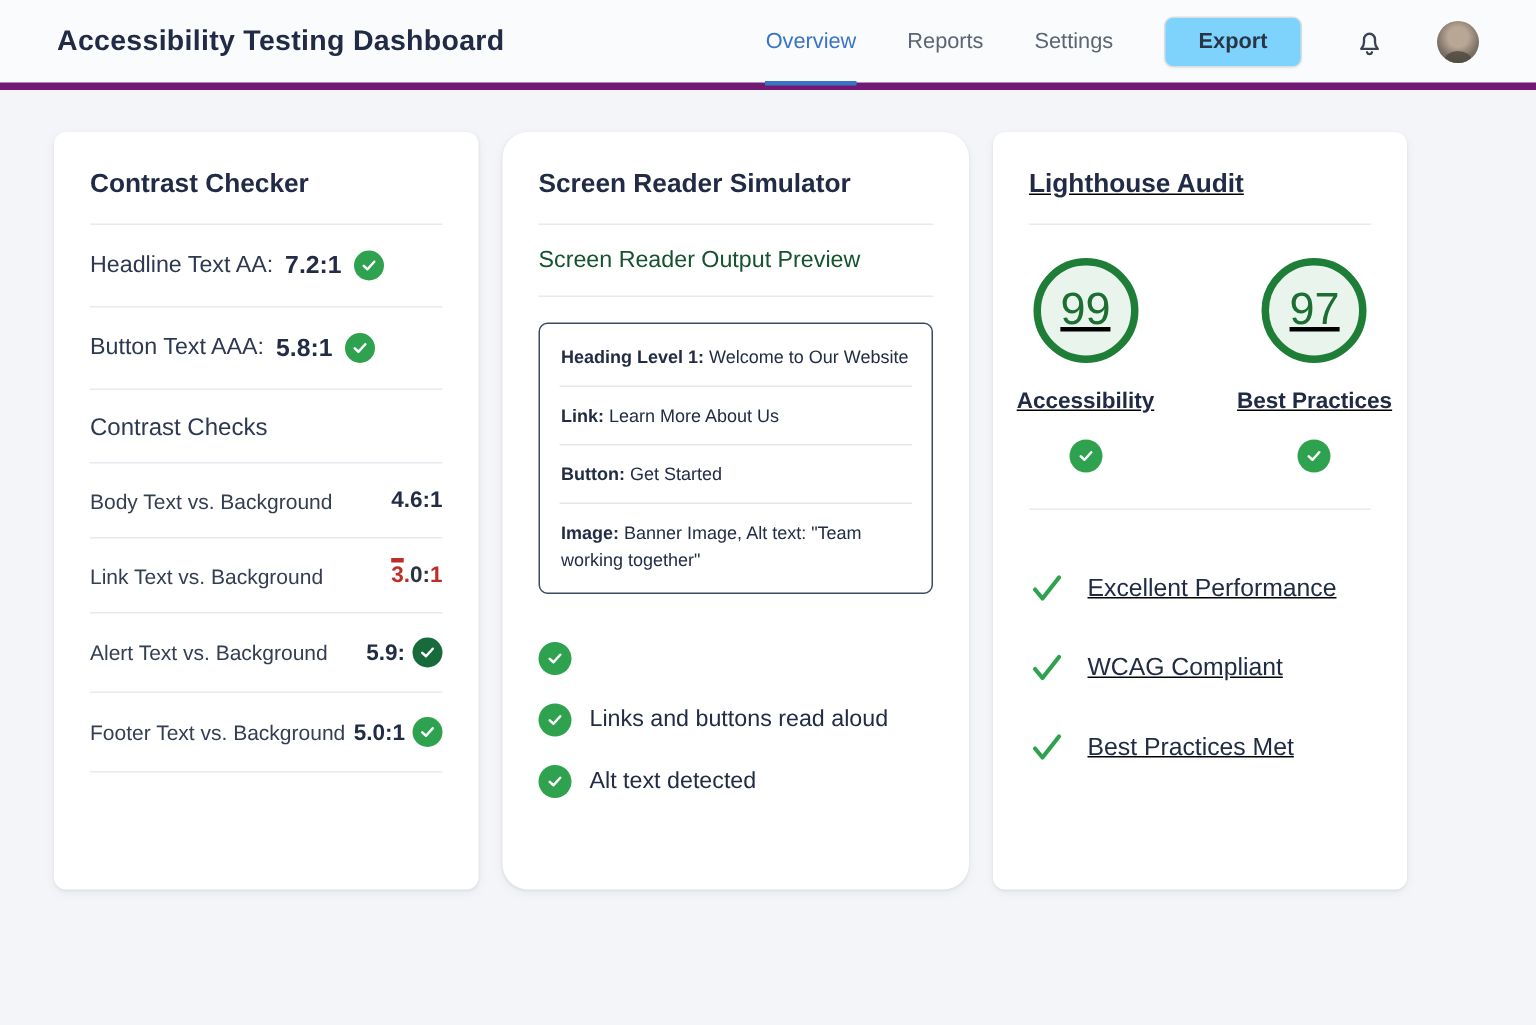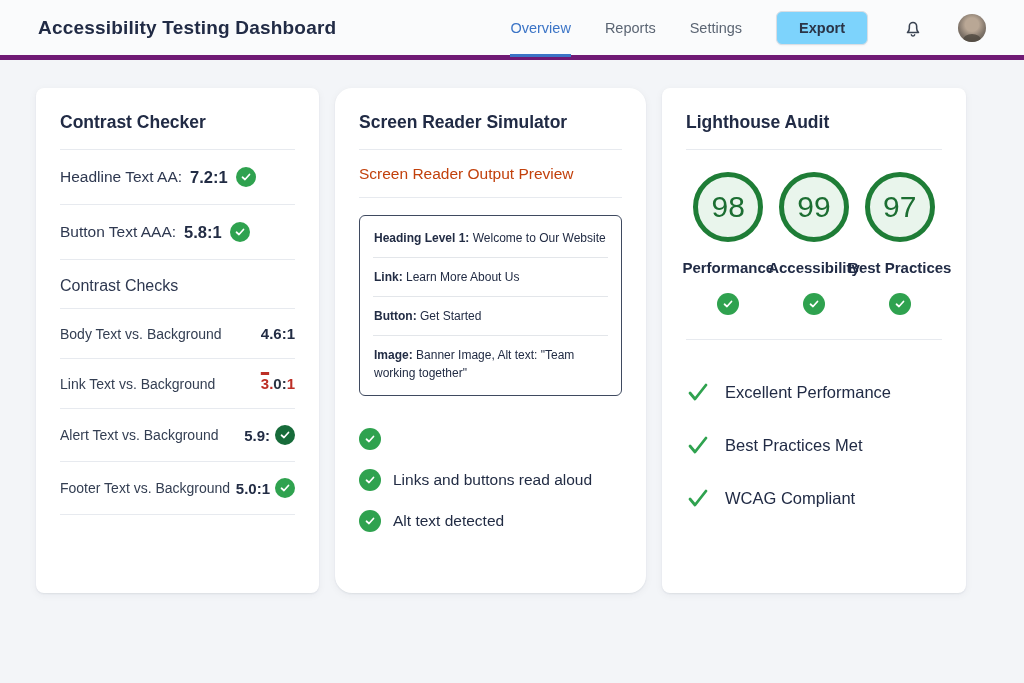--- a/index.html
+++ b/index.html
@@ -40,21 +40,21 @@
     border-radius:50% 50% 0 0; background:#4e473f; opacity:.8;
   }
   
   .main { display:flex; gap:16px; padding:28px 36px 0; }
   .card {
     background:#ffffff; border-radius:8px; height:505px; padding:22px 24px;
     box-shadow:0 1px 2px rgba(20,30,50,.07), 0 2px 8px rgba(20,30,50,.05);
   }
   .card-1 { width:283px; }
   .card-2 { width:311px;border-radius:17px; }
-  .card-3 { width:304px; }
+  .card-3 { width:276px;text-decoration:underline; }
   .card h2 { font-size:17.5px; font-weight:700; color:#212b45; margin:2px 0 16px; }
   .hr { height:1px; background:#e7eaef; }
   
   .sum-row {
     display:flex; align-items:center; gap:8px; padding:17px 0;
     border-bottom:1px solid #e7eaef; font-size:15.5px; color:#2e3850;
   }
   .sum-row .val { font-weight:700; font-size:16.5px; color:#222c44; }
   .subhead { font-size:16px; color:#2e3850; padding:17px 0 13px; border-bottom:1px solid #e7eaef; }
   .crow {
@@ -68,21 +68,21 @@
   .darkmid { color:#2a3342; }
   
   .ckc {
     width:20px; height:20px; border-radius:50%; background:#2fa24f;
     display:inline-flex; align-items:center; justify-content:center; flex:none;
   }
   .ckc svg { width:12px; height:12px; }
   .ckc.dark { background:#176b3a; }
   .ckc.lg { width:22px; height:22px; }
   
-  .subtitle { font-size:15.5px; color:#c2410c; padding:15px 0 14px; border-bottom:1px solid #e7eaef; }
+  .subtitle { font-size:15.5px; color:#14532d; padding:15px 0 14px; border-bottom:1px solid #e7eaef; }
   .preview {
     margin-top:17px; border:1.5px solid #3f4a60; border-radius:6px; padding:3px 13px;
     background:#fff;
   }
   .pline {
     padding:10px 1px; border-bottom:1px solid #e3e6ea;
     font-size:12px; color:#222c44; line-height:1.5;
   }
   .pline:last-child { border-bottom:none; }
   .pline b { font-weight:700; }
@@ -222,29 +222,20 @@
       </div>
     </div>
   </div>
 
   <div class="card card-3">
     <h2>Lighthouse Audit</h2>
     <div class="hr"></div>
 
     <div class="scores">
       <div class="score-col">
-        <div class="gauge">98</div>
-        <div class="score-label">Performance</div>
-        <span class="ckc lg score-check">
-            <svg viewBox="0 0 24 24" fill="none" stroke="#fff" stroke-width="3.4" stroke-linecap="round" stroke-linejoin="round">
-              <path d="M5 12.5 10 17 19 7"></path>
-            </svg>
-          </span>
-      </div>
-      <div class="score-col">
         <div class="gauge">99</div>
         <div class="score-label">Accessibility</div>
         <span class="ckc lg score-check">
             <svg viewBox="0 0 24 24" fill="none" stroke="#fff" stroke-width="3.4" stroke-linecap="round" stroke-linejoin="round">
               <path d="M5 12.5 10 17 19 7"></path>
             </svg>
           </span>
       </div>
       <div class="score-col">
         <div class="gauge">97</div>
@@ -267,26 +258,26 @@
             </svg>
           </span>
         <span>Excellent Performance</span>
       </div>
       <div class="lh-check">
         <span class="tick">
             <svg viewBox="0 0 24 24" fill="none" stroke="#2fa24f" stroke-width="2.8" stroke-linecap="round" stroke-linejoin="round">
               <path d="M4 13l5 6L20 5"></path>
             </svg>
           </span>
-        <span>Best Practices Met</span>
+        <span>WCAG Compliant</span>
       </div>
       <div class="lh-check">
         <span class="tick">
             <svg viewBox="0 0 24 24" fill="none" stroke="#2fa24f" stroke-width="2.8" stroke-linecap="round" stroke-linejoin="round">
               <path d="M4 13l5 6L20 5"></path>
             </svg>
           </span>
-        <span>WCAG Compliant</span>
+        <span>Best Practices Met</span>
       </div>
     </div>
   </div>
 
 </div>
 
 </body></html>

